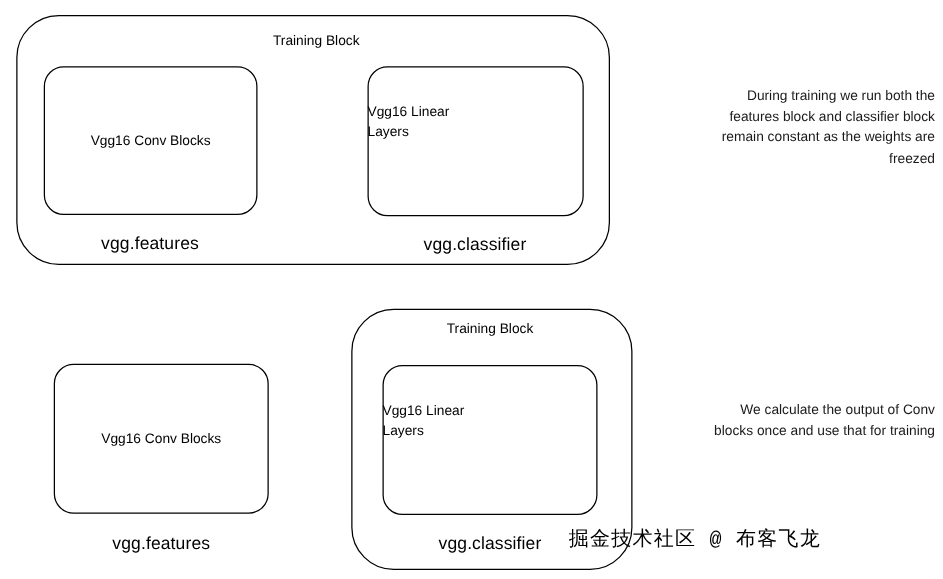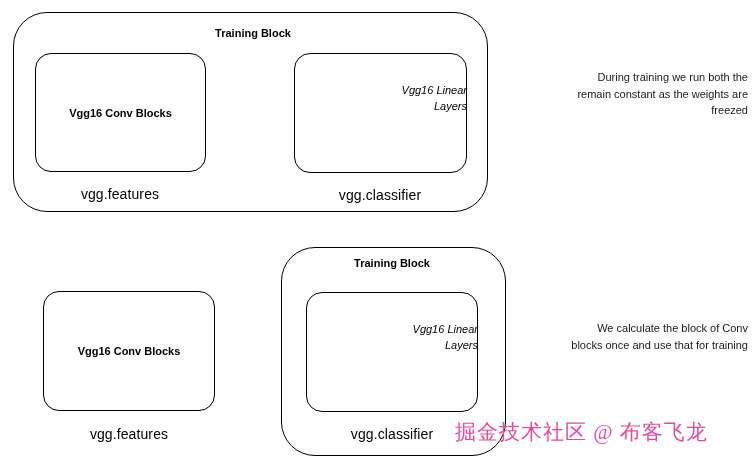--- a/index.html
+++ b/index.html
@@ -37,48 +37,46 @@
     color: #000000;
     text-align: center;
     white-space: nowrap;
     letter-spacing: 0.1px;
   }
   .lbl-wrap {
     position: absolute;
     font-size: 11px;
     line-height: 16px;
     color: #000000;
-    text-align: right;
-    font-style: italic;
+    text-align: left;
   }
   .block-title {
     position: absolute;
     display: flex;
     align-items: center;
     justify-content: center;
     font-size: 11px;
     line-height: 16px;
     text-align: center;
     color: #000000;
-    font-weight: bold;
   }
   .side-note {
     position: absolute;
     font-size: 11px;
     line-height: 16.5px;
     text-align: right;
     color: #1a1a1a;
   }
   .watermark {
     position: absolute;
-    font-size: 21px;
+    font-size: 16px;
     line-height: 26px;
-    color: #ec4899;
+    color: #000000;
     white-space: nowrap;
-    font-family: Liberation Serif, serif;
+    font-family: Liberation Mono, monospace;
     letter-spacing: 1px;
   }
 </style>
 </head>
 <body>
 
 <div id="canvas">
 
   <div class="box outer-block" style="left:13px; top:12px; width:475px; height:200px;"></div>
 
@@ -94,20 +92,21 @@
 
   <div class="lbl-wrap" style="left:294px; top:82px; width:173px;">
     <div>Vgg16 Linear</div>
     <div>Layers</div>
   </div>
 
   <div class="lbl" style="left:300px; top:188px; width:160px;">vgg.classifier</div>
 
   <div class="side-note" style="left:548px; top:69px; width:200px;">
     <div>During training we run both the</div>
+    <div>features block and classifier block</div>
     <div>remain constant as the weights are</div>
     <div>freezed</div>
   </div>
 
   <div class="box inner-block" style="left:43px; top:291px; width:172px; height:120px;"></div>
 
   <div class="block-title" style="left:43px; top:291px; width:172px; height:120px;">Vgg16 Conv Blocks</div>
 
   <div class="lbl" style="left:49px; top:427px; width:160px;">vgg.features</div>
 
@@ -118,19 +117,19 @@
   <div class="box inner-block" style="left:306px; top:292px; width:172px; height:120px;"></div>
 
   <div class="lbl-wrap" style="left:306px; top:321px; width:172px;">
     <div>Vgg16 Linear</div>
     <div>Layers</div>
   </div>
 
   <div class="lbl" style="left:312px; top:427px; width:160px;">vgg.classifier</div>
 
   <div class="side-note" style="left:548px; top:320px; width:200px;">
-    <div>We calculate the block of Conv</div>
+    <div>We calculate the output of Conv</div>
     <div>blocks once and use that for training</div>
   </div>
 
   <div class="watermark" style="left:455px; top:419px;">掘金技术社区 @ 布客飞龙</div>
 
 </div>
 
 </body></html>

